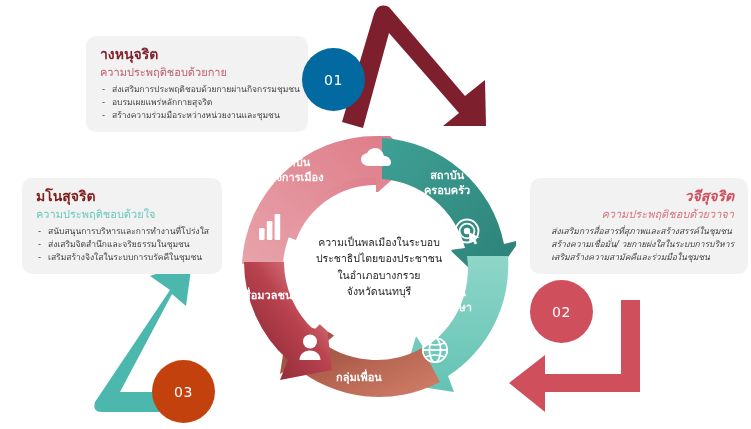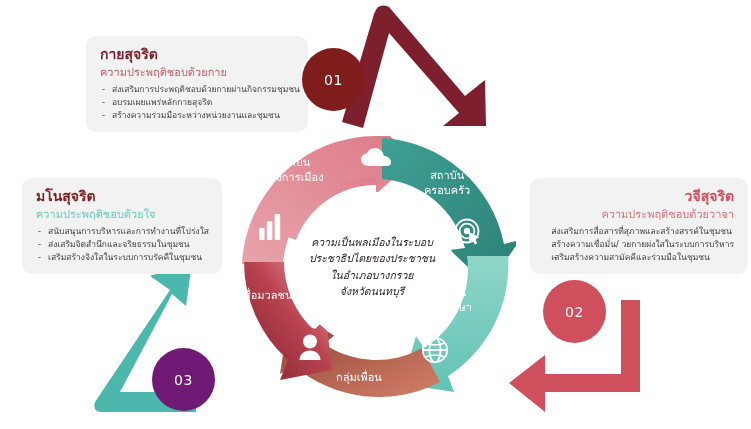--- a/index.html
+++ b/index.html
@@ -27,60 +27,60 @@
   }
   .panel ul{list-style:none;margin:0;padding:0;}
   .panel li{
     font-size:8.5px;color:#3a3a3a;line-height:1.55;
     position:relative;padding-left:12px;white-space:nowrap;
   }
   .panel li:before{content:"-";position:absolute;left:2px;top:0;color:#3a3a3a;}
 
   #panel-body{left:86px;top:36px;width:222px;}
   #panel-mind{left:22px;top:178px;width:200px;}
-  #panel-speech{left:530px;top:178px;width:218px;text-align:right;}
+  #panel-speech{left:530px;top:178px;width:218px;text-align:right;font-style:italic;}
   #panel-speech li{padding-left:0;padding-right:0;text-align:left;}
   #panel-speech ul{display:inline-block;text-align:left;}
 
   
   #outer-arrows{position:absolute;left:0;top:0;width:751px;height:429px;}
 
   
   .badge{
     position:absolute;border-radius:50%;
     display:flex;align-items:center;justify-content:center;
     color:#ffffff;font-size:14px;letter-spacing:.5px;
   }
-  #badge-01{left:302px;top:48px;width:63px;height:63px;background:#7f1d1d;}
-  #badge-02{left:543px;top:280px;width:63px;height:63px;background:#cf4f5c;}
-  #badge-03{left:152px;top:348px;width:63px;height:63px;background:#701a75;}
+  #badge-01{left:302px;top:48px;width:63px;height:63px;background:#0369a1;}
+  #badge-02{left:530px;top:280px;width:63px;height:63px;background:#cf4f5c;}
+  #badge-03{left:152px;top:360px;width:63px;height:63px;background:#c2410c;}
 
   
   #cycle{position:absolute;left:236px;top:136px;width:280px;height:268px;}
 
   .ring-label{
     position:absolute;color:#ffffff;font-size:11px;line-height:1.35;
-    text-align:center;white-space:nowrap;pointer-events:none;
+    text-align:center;white-space:nowrap;pointer-events:none;font-weight:bold;
   }
   #lbl-political{left:27px;top:20px;}
   #lbl-family{left:188px;top:33px;}
   #lbl-education{left:190px;top:150px;}
   #lbl-peers{left:100px;top:235px;}
   #lbl-media{left:8px;top:153px;}
 
   .ring-icon{position:absolute;pointer-events:none;}
   #ic-cloud{left:125px;top:12px;}
   #ic-target{left:218px;top:82px;}
   #ic-globe{left:185px;top:200px;}
   #ic-person{left:62px;top:198px;}
   #ic-chart{left:23px;top:78px;}
 
   #center-text{
-    position:absolute;left:50px;top:98px;width:172px;
-    text-align:center;font-size:10.5px;line-height:1.55;color:#231f20;font-style:italic;
+    position:absolute;left:57px;top:98px;width:172px;
+    text-align:center;font-size:10.5px;line-height:1.55;color:#231f20;
   }
   #center-text div{white-space:nowrap;}
 </style>
 </head>
 <body>
 
 <div id="stage">
 
   <svg id="outer-arrows" viewBox="0 0 751 429" xmlns="http://www.w3.org/2000/svg">
     <defs>
@@ -91,21 +91,21 @@
     </defs>
 
     <path d="M 342,122 L 374,14 Q 378,2 389,7 L 465,96 L 485,80 L 486,126 L 443,126 L 459,113 L 389,33 L 363,128 Z" fill="#7d1f2c"></path>
 
     <path d="M 640,300 L 640,392 L 545,392 L 545,412 L 509,383 L 545,355 L 545,374 L 621,374 L 621,300 Z" fill="#cf4f5c"></path>
 
     <path d="M 102,412 Q 92,412 95,402 L 170,290 L 150,276 L 192,262 L 186,306 L 172,294 L 120,392 L 196,392 L 196,412 Z" fill="#4cb8ad"></path>
   </svg>
 
   <div class="panel" id="panel-body">
-    <div class="panel-title" style="color:#7d1f2c">กายสุจริต</div>
+    <div class="panel-title" style="color:#7d1f2c">างหนุจริต</div>
     <div class="panel-sub" style="color:#c0616b">ความประพฤติชอบด้วยกาย</div>
     <ul>
       <li>ส่งเสริมการประพฤติชอบด้วยกายผ่านกิจกรรมชุมชน</li>
       <li>อบรมเผยแพร่หลักกายสุจริต</li>
       <li>สร้างความร่วมมือระหว่างหน่วยงานและชุมชน</li>
     </ul>
   </div>
 
   <div class="panel" id="panel-mind">
     <div class="panel-title" style="color:#7f1d1d">มโนสุจริต</div>

